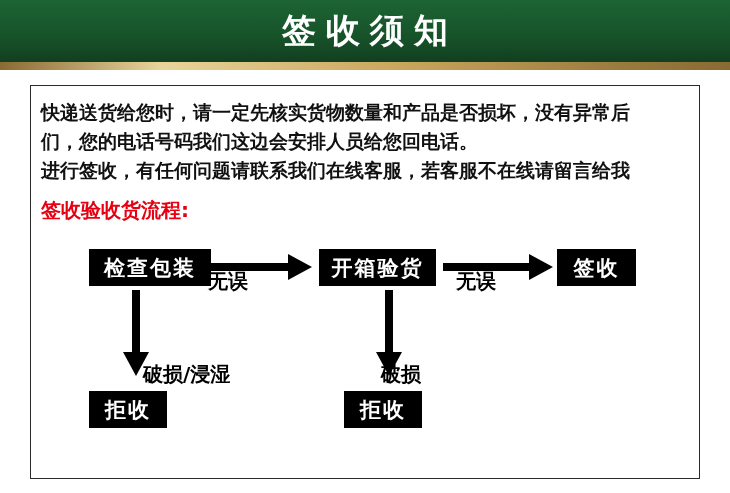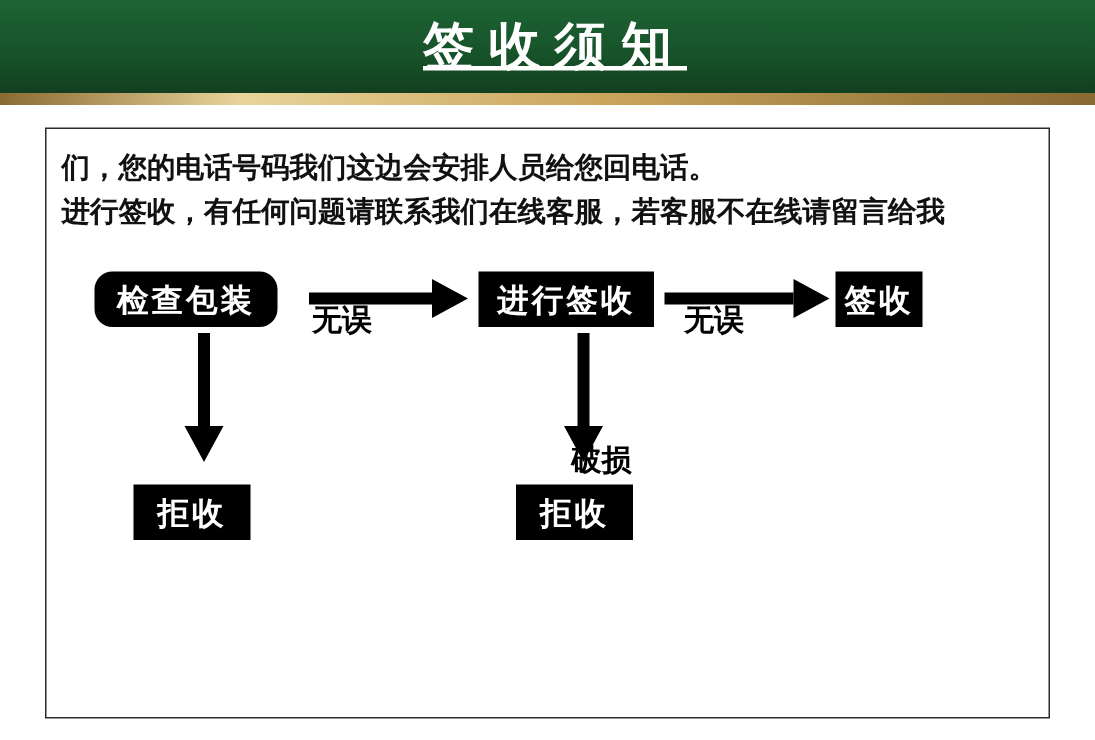--- a/index.html
+++ b/index.html
@@ -25,21 +25,20 @@
     display: flex;
     align-items: center;
     justify-content: center;
   }
   .header-title {
     color: #ffffff;
     font-size: 34px;
     font-weight: 700;
     letter-spacing: 10px;
     text-indent: 10px; 
-    text-decoration: underline;
   }
   .gold-strip {
     position: absolute;
     left: 0; top: 62px;
     width: 730px;
     height: 8px;
     background: linear-gradient(90deg, #8a6a33 0%, #e8d49a 22%, #caa55c 55%, #9a7b3e 85%, #8a6a33 100%);
   }
 
   
@@ -121,23 +120,23 @@
   }
   .arrow-down .shaft { width: 8px; background: #000000; }
   .arrow-down .head {
     width: 0; height: 0;
     border-top: 24px solid #000000;
     border-left: 13px solid transparent;
     border-right: 13px solid transparent;
   }
 
   
-  .node-check    { left: 22px;  top: 21px; width: 122px; border-radius: 12px; }
+  .node-check    { left: 48px;  top: 21px; width: 122px; }
   .node-open     { left: 278px; top: 21px; width: 117px; }
-  .node-sign     { left: 516px; top: 21px; width: 58px;  }
+  .node-sign     { left: 516px; top: 21px; width: 79px;  }
   .node-reject-1 { left: 48px;  top: 163px; width: 78px; }
   .node-reject-2 { left: 303px; top: 163px; width: 78px; }
 
   .arrow-ok-1 { left: 165px; top: 26px; }
   .arrow-ok-1 .shaft { width: 82px; }
   .arrow-ok-2 { left: 402px; top: 26px; }
   .arrow-ok-2 .shaft { width: 86px; }
 
   .label-ok-1 { left: 167px; top: -8px; }
   .label-ok-2 { left: 415px; top: -8px; }
@@ -155,49 +154,52 @@
 <div class="page">
 
   <div class="header-band">
     <div class="header-title">签收须知</div>
   </div>
   <div class="gold-strip"></div>
 
   <div class="content-box">
 
     <div class="notice-text">
+      <div class="notice-line">快递送货给您时，请一定先核实货物数量和产品是否损坏，没有异常后</div>
       <div class="notice-line">们，您的电话号码我们这边会安排人员给您回电话。</div>
       <div class="notice-line">进行签收，有任何问题请联系我们在线客服，若客服不在线请留言给我</div>
     </div>
 
+    <div class="process-heading">签收验收货流程:</div>
 
     <div class="flow">
 
       <div class="flow-node node-check">检查包装</div>
 
-      <div class="flow-node node-open">进行签收</div>
+      <div class="flow-node node-open">开箱验货</div>
 
       <div class="flow-node node-sign">签收</div>
 
       <div class="edge-label label-ok-1">无误</div>
       <div class="arrow-right arrow-ok-1">
         <div class="shaft"></div>
         <div class="head"></div>
       </div>
 
       <div class="edge-label label-ok-2">无误</div>
       <div class="arrow-right arrow-ok-2">
         <div class="shaft"></div>
         <div class="head"></div>
       </div>
 
       <div class="arrow-down arrow-down-1">
         <div class="shaft"></div>
         <div class="head"></div>
       </div>
+      <div class="edge-label label-damaged-wet">破损/浸湿</div>
 
       <div class="arrow-down arrow-down-2">
         <div class="shaft"></div>
         <div class="head"></div>
       </div>
       <div class="edge-label label-damaged">破损</div>
 
       <div class="flow-node node-reject-1">拒收</div>
 
       <div class="flow-node node-reject-2">拒收</div>

